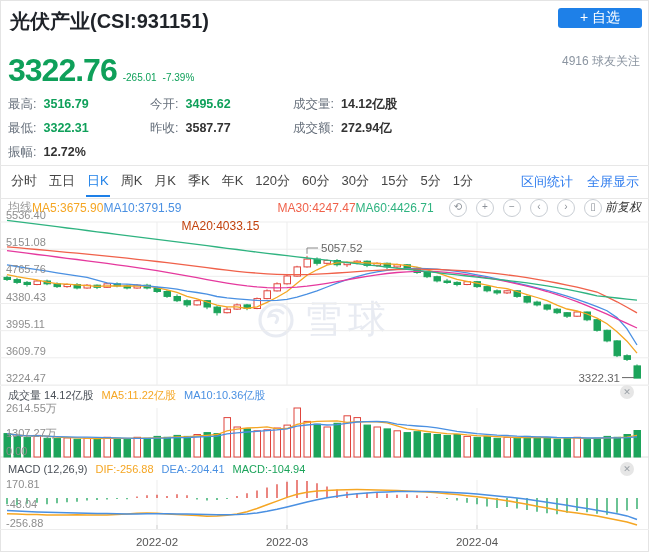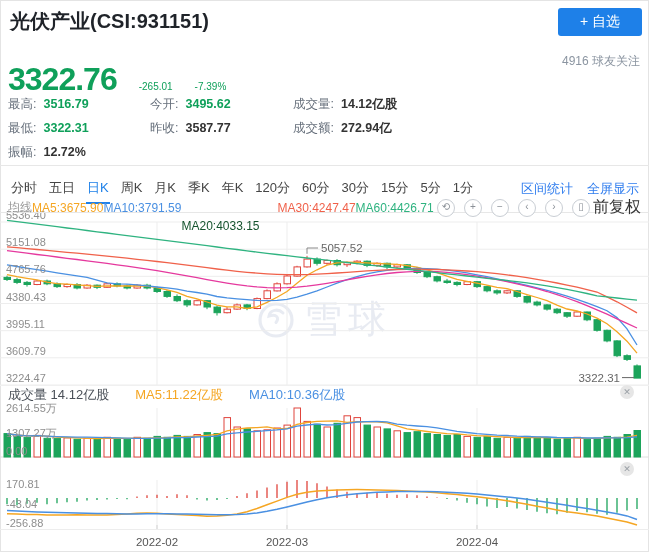--- a/index.html
+++ b/index.html
@@ -3,46 +3,46 @@
 <meta charset="utf-8">
 <style>
   html,body{margin:0;padding:0;background:#fff;}
   .window{position:relative;width:649px;height:552px;background:#fff;overflow:hidden;
     font-family:"Liberation Sans","DejaVu Sans",sans-serif;box-shadow:inset 0 0 0 1px #e4e4e4;}
   .z3{position:absolute;z-index:3;}
   #chart-svg{position:absolute;left:0;top:0;z-index:2;}
   .watermark{position:absolute;left:256px;top:294px;z-index:1;display:flex;align-items:center;gap:8px;color:#e8ebf2;}
   .watermark .wm-text{font-size:38px;letter-spacing:6px;font-weight:400;}
   .title{left:10px;top:8px;font-size:20px;color:#1f2329;font-weight:700;}
-  .follow{left:558px;top:8px;width:84px;height:28px;background:#1e80e8;color:#fff;border:none;border-radius:3px;
+  .follow{left:558px;top:8px;width:84px;height:20px;background:#1e80e8;color:#fff;border:none;border-radius:3px;
     font-size:14px;cursor:pointer;font-family:inherit;}
-  .pricewrap{left:8px;top:61px;display:flex;align-items:baseline;gap:22px;}
+  .pricewrap{left:8px;top:52px;display:flex;align-items:baseline;gap:6px;}
   .bigprice{font-size:32px;font-weight:700;color:#0fa05a;letter-spacing:-1px;}
   .chg{font-size:10px;color:#0fa05a;}
   .rightinfo{right:9px;top:52px;text-align:right;font-size:12px;color:#8b95a1;line-height:18px;}
   .stat-col{position:absolute;top:92px;z-index:3;}
   .stat{height:24px;line-height:24px;font-size:12.5px;white-space:nowrap;}
   .sl{color:#67707c;margin-right:7px;}
   .sv{font-weight:700;color:#333;}
   .sv.green{color:#0fa05a;}
-  .tabs{left:0;right:0;top:165px;height:30px;display:flex;align-items:stretch;gap:10px;padding:8px 10px;
+  .tabs{left:0;right:0;top:165px;height:30px;display:flex;align-items:stretch;gap:10px;padding:1px 10px;
     border-top:1px solid #e7e7e7;border-bottom:1px solid #e7e7e7;font-size:13px;color:#454545;}
   .tab{display:flex;align-items:center;cursor:pointer;border-bottom:2px solid transparent;padding:0 1px;}
   .tab.active{color:#1e80e8;border-bottom-color:#1e80e8;}
   .tab-links{margin-left:auto;display:flex;gap:14px;align-items:center;}
   .tab-links a{color:#2e7cee;text-decoration:none;cursor:pointer;}
   .legend{left:0;right:0;top:198px;height:19px;display:flex;align-items:center;padding:0 8px;font-size:12px;}
   .lg-prefix{color:#999;}
-  .c-ma5{color:#f5a623;} .c-ma10{color:#4a90e2;} .c-ma20{color:#14532d;margin-top:36px;} .c-ma30{color:#f0614a;margin-left:18px;} .c-ma60{color:#2fb380;}
+  .c-ma5{color:#f5a623;} .c-ma10{color:#4a90e2;} .c-ma20{color:#c2410c;margin-top:36px;} .c-ma30{color:#f0614a;margin-left:18px;} .c-ma60{color:#2fb380;}
   .c-dark{color:#4a5058;} .c-green{color:#1ca45b;}
   .ctrl-icons{margin-left:auto;display:flex;gap:9px;align-items:center;}
   .cbtn{width:16px;height:16px;border:1px solid #c9ced4;border-radius:50%;color:#8a9097;font-size:10px;
     line-height:14px;text-align:center;cursor:pointer;background:#fff;}
-  .adjust{color:#333;font-size:16px;cursor:pointer;margin-left:3px;}
-  .pane-head{display:flex;gap:26px;font-size:13px;align-items:center;height:16px;}
+  .adjust{color:#333;font-size:12px;cursor:pointer;margin-left:3px;font-style:italic;}
+  .pane-head{display:flex;gap:8px;font-size:11px;align-items:center;height:16px;}
   .vol-head{left:8px;top:387px;} .macd-head{left:8px;top:461px;}
   .closer{left:620px;width:14px;height:14px;border-radius:50%;background:#e6e6e6;color:#9aa0a6;font-size:9px;
     line-height:14px;text-align:center;cursor:pointer;}
 </style>
 </head>
 <body>
 
 <div class="window">
 
   <div class="watermark">
@@ -425,16 +425,22 @@
       <span class="cbtn">▯</span>
     </span>
     <span class="adjust">前复权</span>
   </div>
 
   <div class="pane-head vol-head z3">
     <span class="c-dark">成交量 14.12亿股</span>
     <span class="c-ma5">MA5:11.22亿股</span>
     <span class="c-ma10">MA10:10.36亿股</span>
   </div>
+  <div class="pane-head macd-head z3">
+    <span class="c-dark">MACD (12,26,9)</span>
+    <span class="c-ma5">DIF:-256.88</span>
+    <span class="c-ma10">DEA:-204.41</span>
+    <span class="c-green">MACD:-104.94</span>
+  </div>
 
   <div class="closer z3" style="top:385px">✕</div>
   <div class="closer z3" style="top:462px">✕</div>
 </div>
 
 </body></html>

